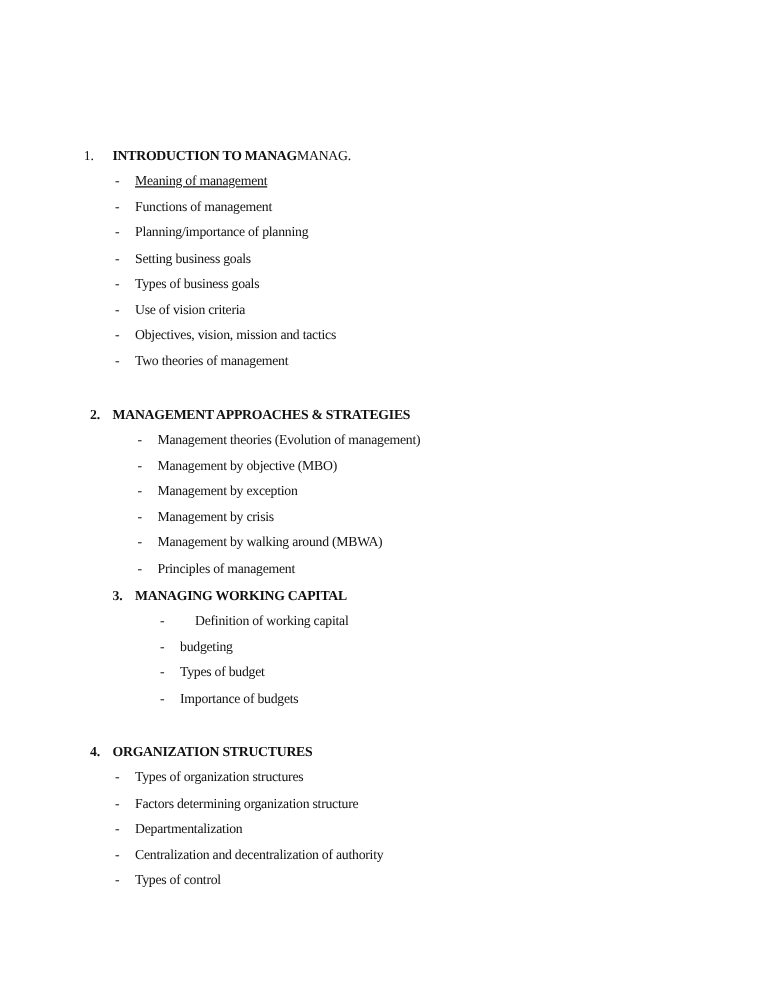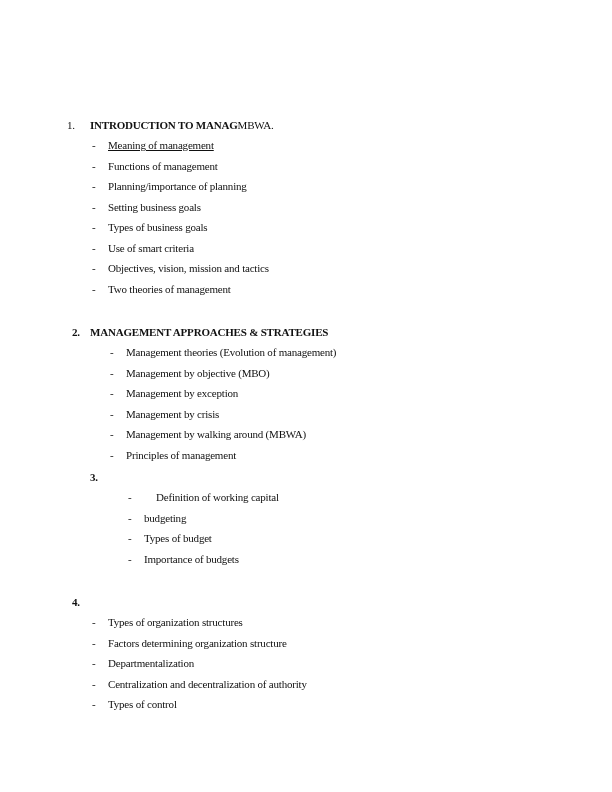--- a/index.html
+++ b/index.html
@@ -57,21 +57,21 @@
       line-height: 14px;
       white-space: nowrap;
     }
   </style>
 </head>
 <body>
 
 <div class="section" style="top:118px;">
   <div class="heading-row">
     <span class="num" style="left:67px;">1.</span>
-    <span class="heading" style="left:90px;"><span>INTRODUCTION TO MANAG</span><span class="light">MBWA.</span></span>
+    <span class="heading" style="left:90px;"><span>INTRODUCTION TO MANAG</span><span class="light">MANAG.</span></span>
   </div>
   <div class="item">
       <span class="dash" style="left:92px;">-</span>
       <span class="item-text" style="left:108px;text-decoration:underline;">Meaning of management</span>
     </div>
   <div class="item">
       <span class="dash" style="left:92px;">-</span>
       <span class="item-text" style="left:108px;">Functions of management</span>
     </div>
   <div class="item">
@@ -81,21 +81,21 @@
   <div class="item">
       <span class="dash" style="left:92px;">-</span>
       <span class="item-text" style="left:108px;">Setting business goals</span>
     </div>
   <div class="item">
       <span class="dash" style="left:92px;">-</span>
       <span class="item-text" style="left:108px;">Types of business goals</span>
     </div>
   <div class="item">
       <span class="dash" style="left:92px;">-</span>
-      <span class="item-text" style="left:108px;">Use of smart criteria</span>
+      <span class="item-text" style="left:108px;">Use of vision criteria</span>
     </div>
   <div class="item">
       <span class="dash" style="left:92px;">-</span>
       <span class="item-text" style="left:108px;">Objectives, vision, mission and tactics</span>
     </div>
   <div class="item">
       <span class="dash" style="left:92px;">-</span>
       <span class="item-text" style="left:108px;">Two theories of management</span>
     </div>
 </div>
@@ -127,20 +127,21 @@
     </div>
   <div class="item">
       <span class="dash" style="left:110px;">-</span>
       <span class="item-text" style="left:126px;">Principles of management</span>
     </div>
 </div>
 
 <div class="section" style="top:470px;">
   <div class="heading-row">
     <span class="num bold" style="left:90px;">3.</span>
+    <span class="heading" style="left:108px;">MANAGING WORKING CAPITAL</span>
   </div>
   <div class="item">
       <span class="dash" style="left:128px;">-</span>
       <span class="item-text" style="left:156px;">Definition of working capital</span>
     </div>
   <div class="item">
       <span class="dash" style="left:128px;">-</span>
       <span class="item-text" style="left:144px;">budgeting</span>
     </div>
   <div class="item">
@@ -149,20 +150,21 @@
     </div>
   <div class="item">
       <span class="dash" style="left:128px;">-</span>
       <span class="item-text" style="left:144px;">Importance of budgets</span>
     </div>
 </div>
 
 <div class="section" style="top:595px;">
   <div class="heading-row">
     <span class="num bold" style="left:72px;">4.</span>
+    <span class="heading" style="left:90px;">ORGANIZATION STRUCTURES</span>
   </div>
   <div class="item">
       <span class="dash" style="left:92px;">-</span>
       <span class="item-text" style="left:108px;">Types of organization structures</span>
     </div>
   <div class="item">
       <span class="dash" style="left:92px;">-</span>
       <span class="item-text" style="left:108px;">Factors determining organization structure</span>
     </div>
   <div class="item">

